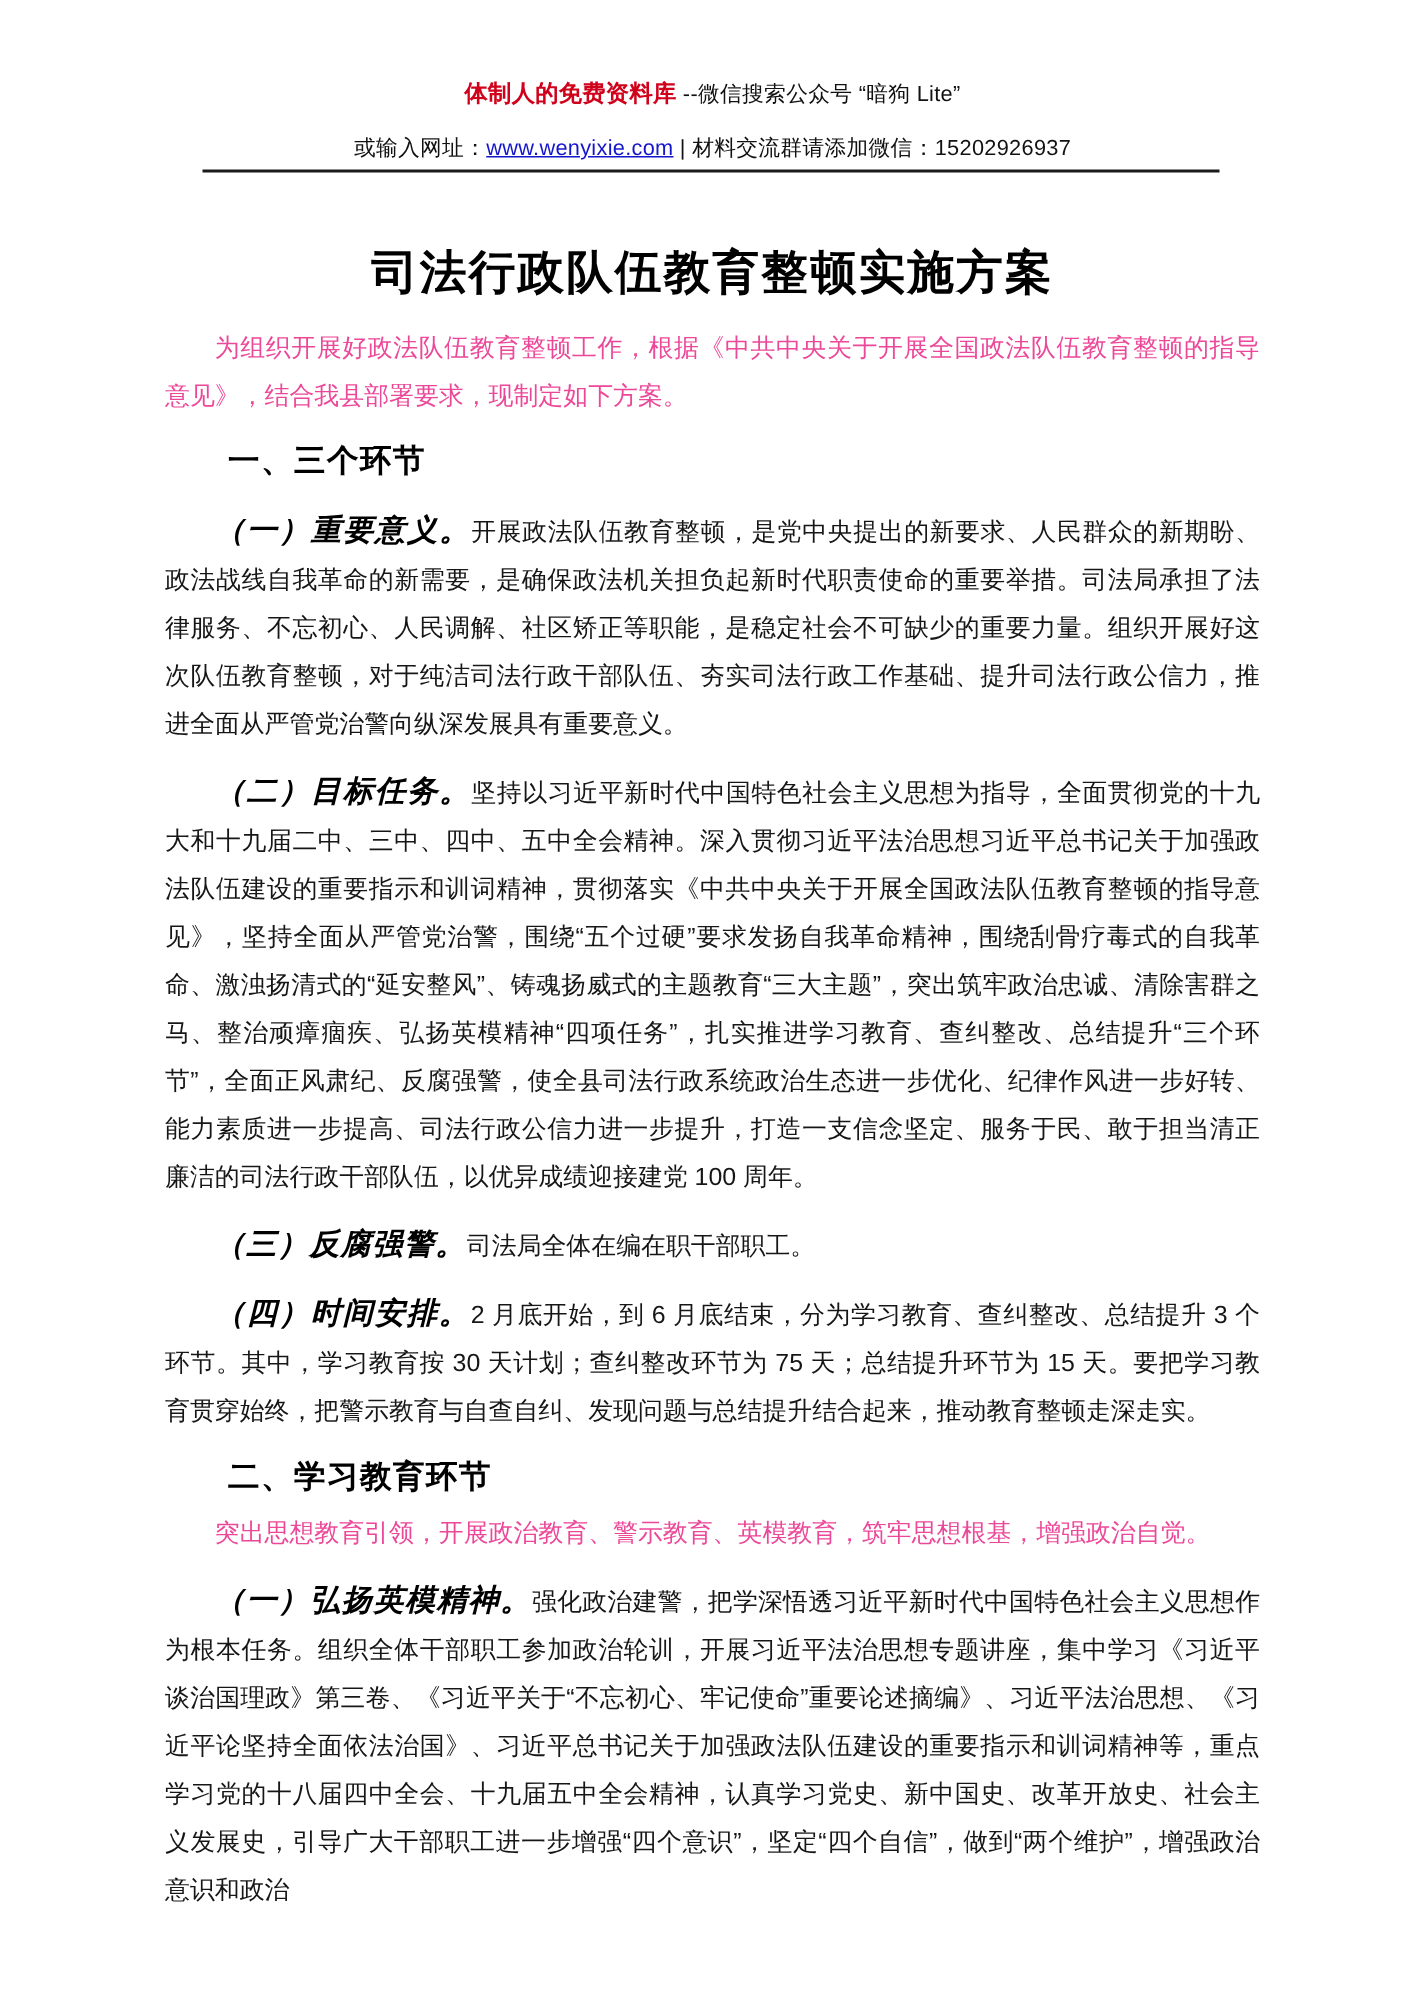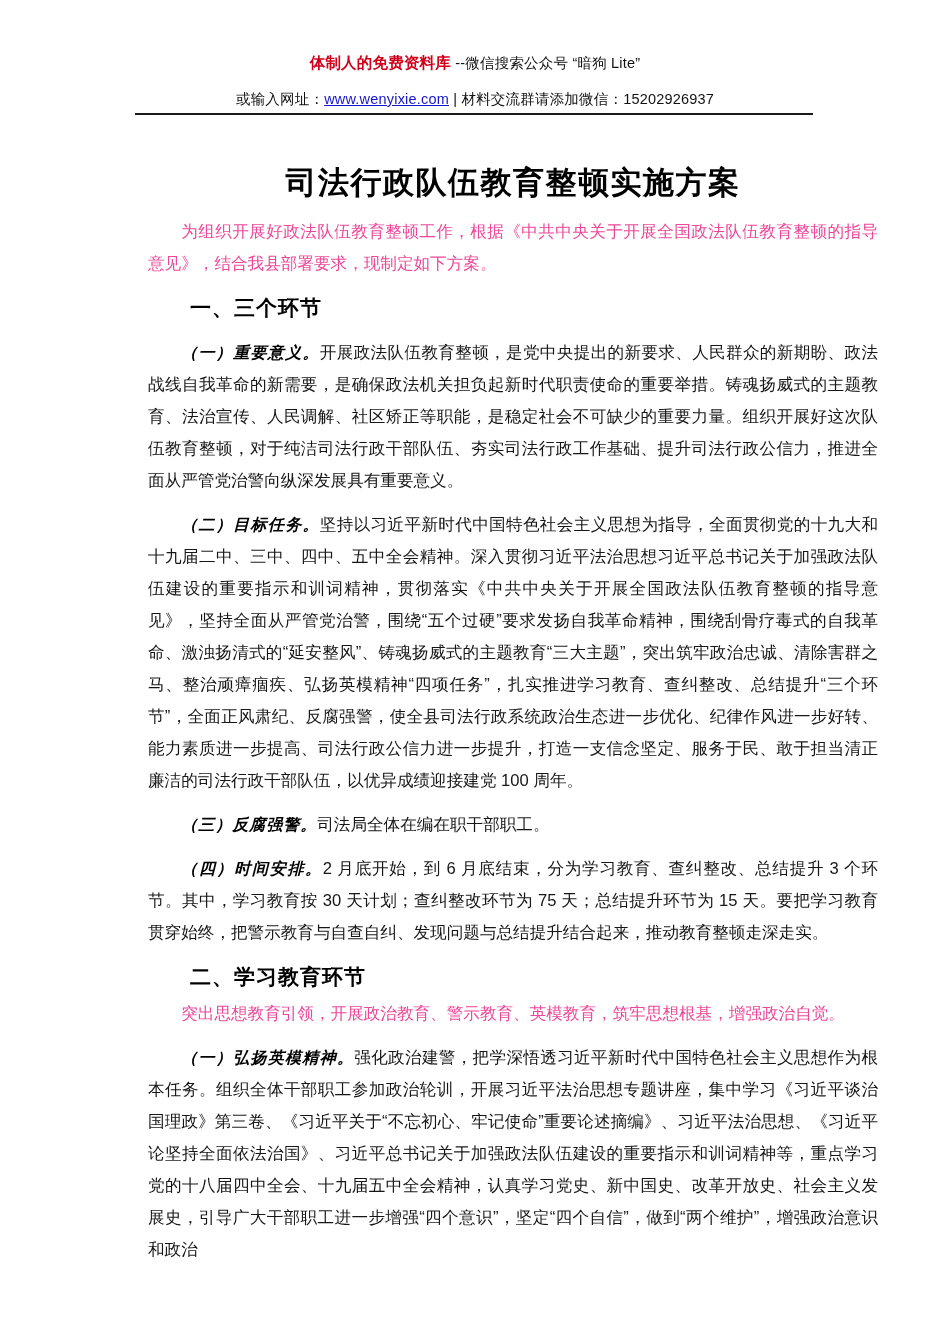--- a/index.html
+++ b/index.html
@@ -60,21 +60,20 @@
     height: 0;
     border-top: 2px solid #1a1a1a;
   }
 
   
   .doc {
     position: absolute;
     left: 110px;
     top: 160px;
     width: 730px;
-    margin-left: 38px;
   }
 
   .doc-title {
     font-family: "DejaVu Serif", "Liberation Serif", serif;
     font-weight: bold;
     font-size: 31px;
     line-height: 44px;
     text-align: center;
     color: #000000;
     letter-spacing: 1.5px;
@@ -113,21 +112,21 @@
     color: #161616;
     text-align: justify;
     text-justify: inter-ideograph;
     text-indent: 2em;
     font-family: "Liberation Sans", "DejaVu Sans", sans-serif;
   }
   .lead {
     font-family: "DejaVu Serif", "Liberation Serif", serif;
     font-weight: bold;
     font-style: italic;
-    font-size: 16px;
+    font-size: 20px;
     letter-spacing: 1px;
     color: #000000;
   }
 </style>
 </head>
 <body>
 
 <div class="page">
 
   <div class="header">
@@ -142,21 +141,21 @@
 
   <div class="doc">
 
     <h1 class="doc-title">司法行政队伍教育整顿实施方案</h1>
 
     <p class="para">为组织开展好政法队伍教育整顿工作，根据《中共中央关于开展全国政法队伍教育整顿的指导意见》，结合我县部署要求，现制定如下方案。</p>
 
     <h2 class="h-num">一、三个环节</h2>
 
     <p class="para-lead">
-      <span class="lead">（一）重要意义。</span><span>开展政法队伍教育整顿，是党中央提出的新要求、人民群众的新期盼、政法战线自我革命的新需要，是确保政法机关担负起新时代职责使命的重要举措。铸魂扬威式的主题教育、法治宣传、人民调解、社区矫正等职能，是稳定社会不可缺少的重要力量。组织开展好这次队伍教育整顿，对于纯洁司法行政干部队伍、夯实司法行政工作基础、提升司法行政公信力，推进全面从严管党治警向纵深发展具有重要意义。</span>
+      <span class="lead">（一）重要意义。</span><span>开展政法队伍教育整顿，是党中央提出的新要求、人民群众的新期盼、政法战线自我革命的新需要，是确保政法机关担负起新时代职责使命的重要举措。司法局承担了法律服务、不忘初心、人民调解、社区矫正等职能，是稳定社会不可缺少的重要力量。组织开展好这次队伍教育整顿，对于纯洁司法行政干部队伍、夯实司法行政工作基础、提升司法行政公信力，推进全面从严管党治警向纵深发展具有重要意义。</span>
     </p>
 
     <p class="para-lead">
       <span class="lead">（二）目标任务。</span><span>坚持以习近平新时代中国特色社会主义思想为指导，全面贯彻党的十九大和十九届二中、三中、四中、五中全会精神。深入贯彻习近平法治思想习近平总书记关于加强政法队伍建设的重要指示和训词精神，贯彻落实《中共中央关于开展全国政法队伍教育整顿的指导意见》，坚持全面从严管党治警，围绕“五个过硬”要求发扬自我革命精神，围绕刮骨疗毒式的自我革命、激浊扬清式的“延安整风”、铸魂扬威式的主题教育“三大主题”，突出筑牢政治忠诚、清除害群之马、整治顽瘴痼疾、弘扬英模精神“四项任务”，扎实推进学习教育、查纠整改、总结提升“三个环节”，全面正风肃纪、反腐强警，使全县司法行政系统政治生态进一步优化、纪律作风进一步好转、能力素质进一步提高、司法行政公信力进一步提升，打造一支信念坚定、服务于民、敢于担当清正廉洁的司法行政干部队伍，以优异成绩迎接建党 100 周年。</span>
     </p>
 
     <p class="para-lead">
       <span class="lead">（三）反腐强警。</span><span>司法局全体在编在职干部职工。</span>
     </p>
 

